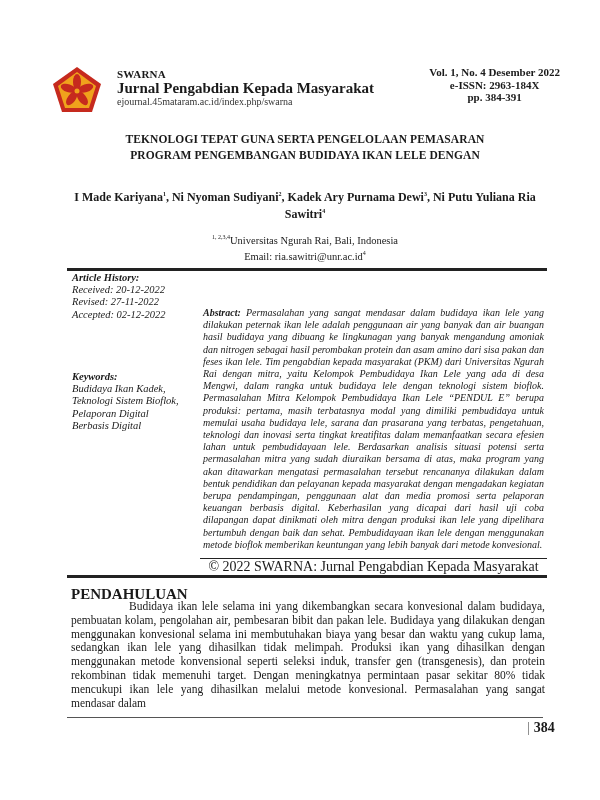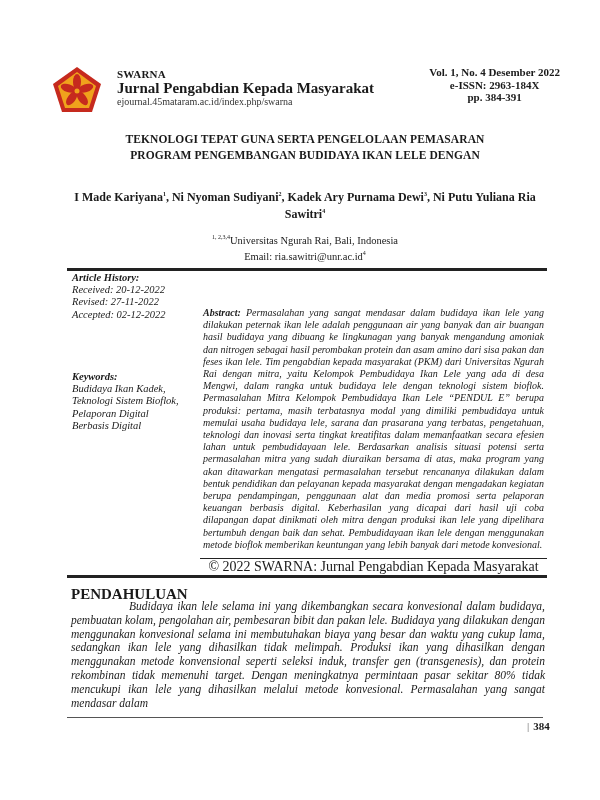--- a/index.html
+++ b/index.html
@@ -36,24 +36,24 @@
   #history { top:272px; }
   #keywords { top:371px; }
 
   
   .abstract { left:203px; top:271px; width:341px; font-style:italic; font-size:10px; line-height:12.2px; text-align:justify; text-align-last:left;margin-top:36px; }
   .abstract b { font-style:italic; }
   .copyright { left:200px; width:347px; top:560px; text-align:center; font-size:14px; line-height:13px; }
 
   
   .section { left:71px; top:587px; font-weight:bold; font-size:15px; line-height:14px; }
-  .body-text { left:71px; top:600px; width:474px; font-size:11.5px; line-height:13.8px; text-align:justify;font-style:italic; }
+  .body-text { left:71px; top:600px; width:474px; font-size:11.5px; line-height:13.8px; text-align:justify; }
   .body-text p { margin:0; text-indent:58px; }
 
-  .page-no { left:527px; top:720px; font-size:11px; font-weight:bold; }
+  .page-no { left:527px; top:720px; font-size:14px; font-weight:bold; }
   .page-no .bar { color:#666; font-weight:normal; margin-right:4px; }
 </style>
 </head>
 <body>
 
 <svg id="logo" class="abs" viewBox="0 0 50 48">
   <polygon points="25,1 49,18 40,46 10,46 1,18" fill="#c62a1e"></polygon>
   <polygon points="25,6 44,20 37,42 13,42 6,20" fill="#f0a21c"></polygon>
   <g fill="#c62a1e" transform="translate(25,25)">
     <ellipse cx="0" cy="-9" rx="4" ry="8"></ellipse>

